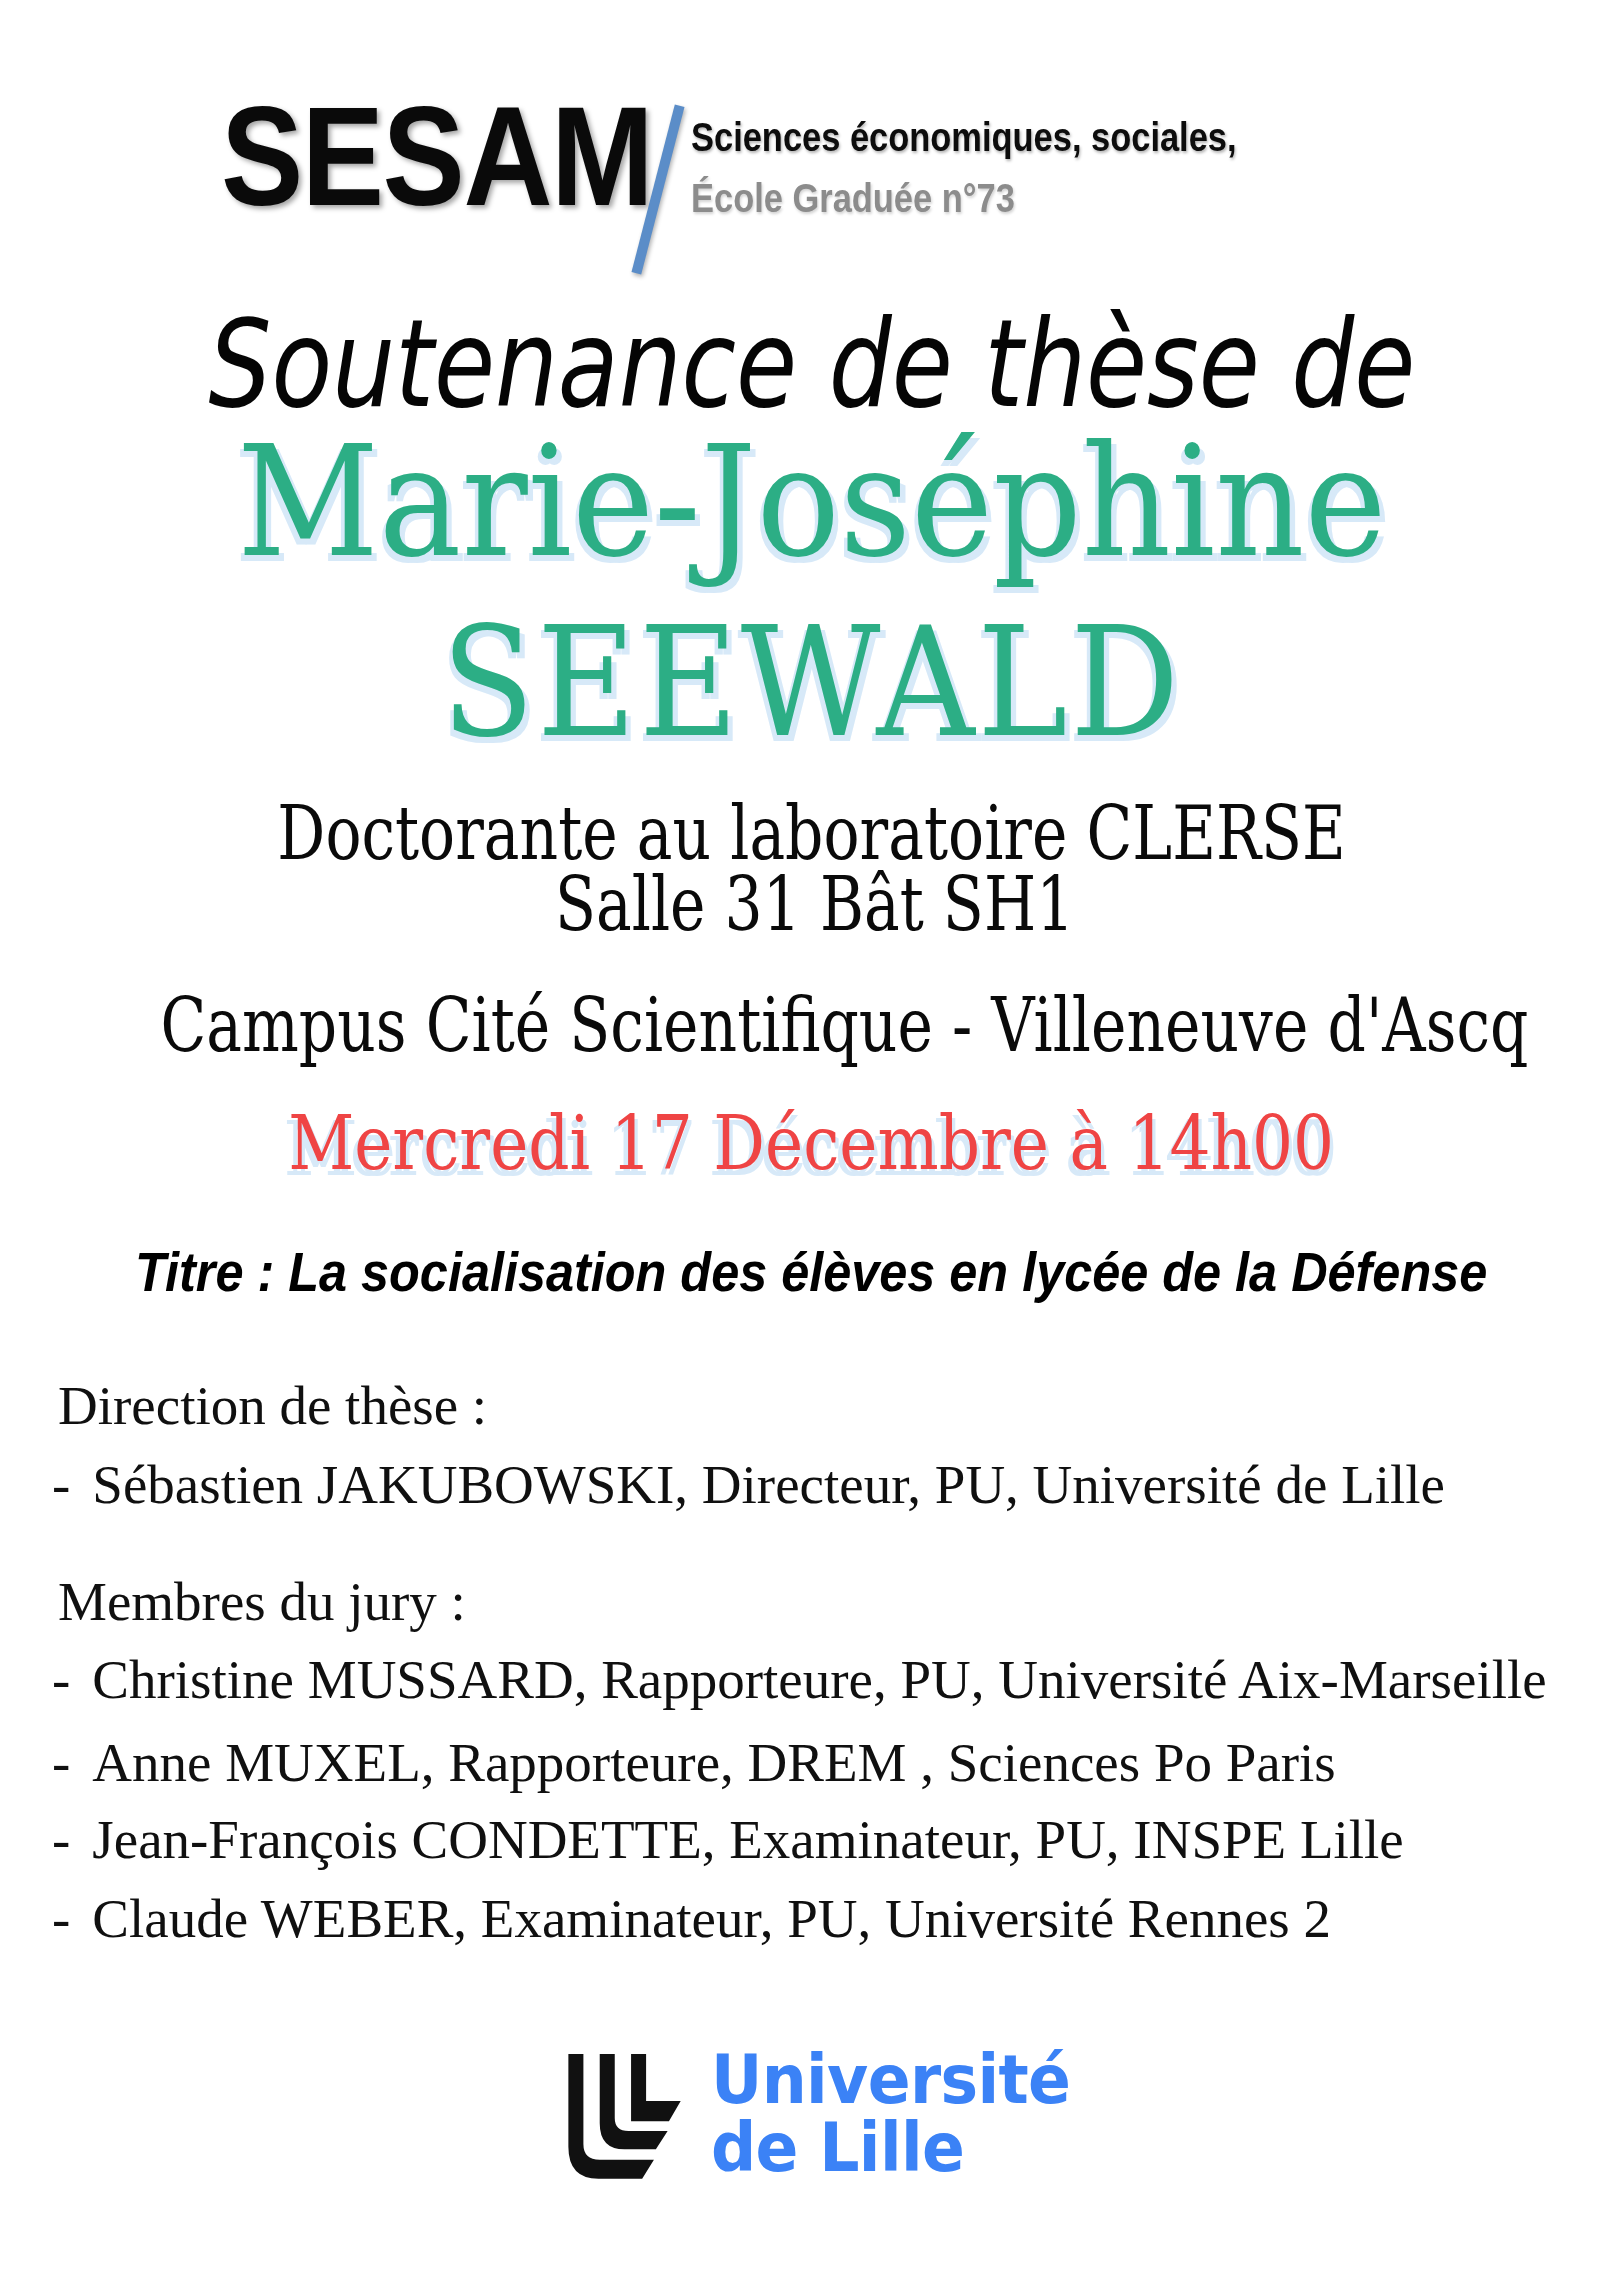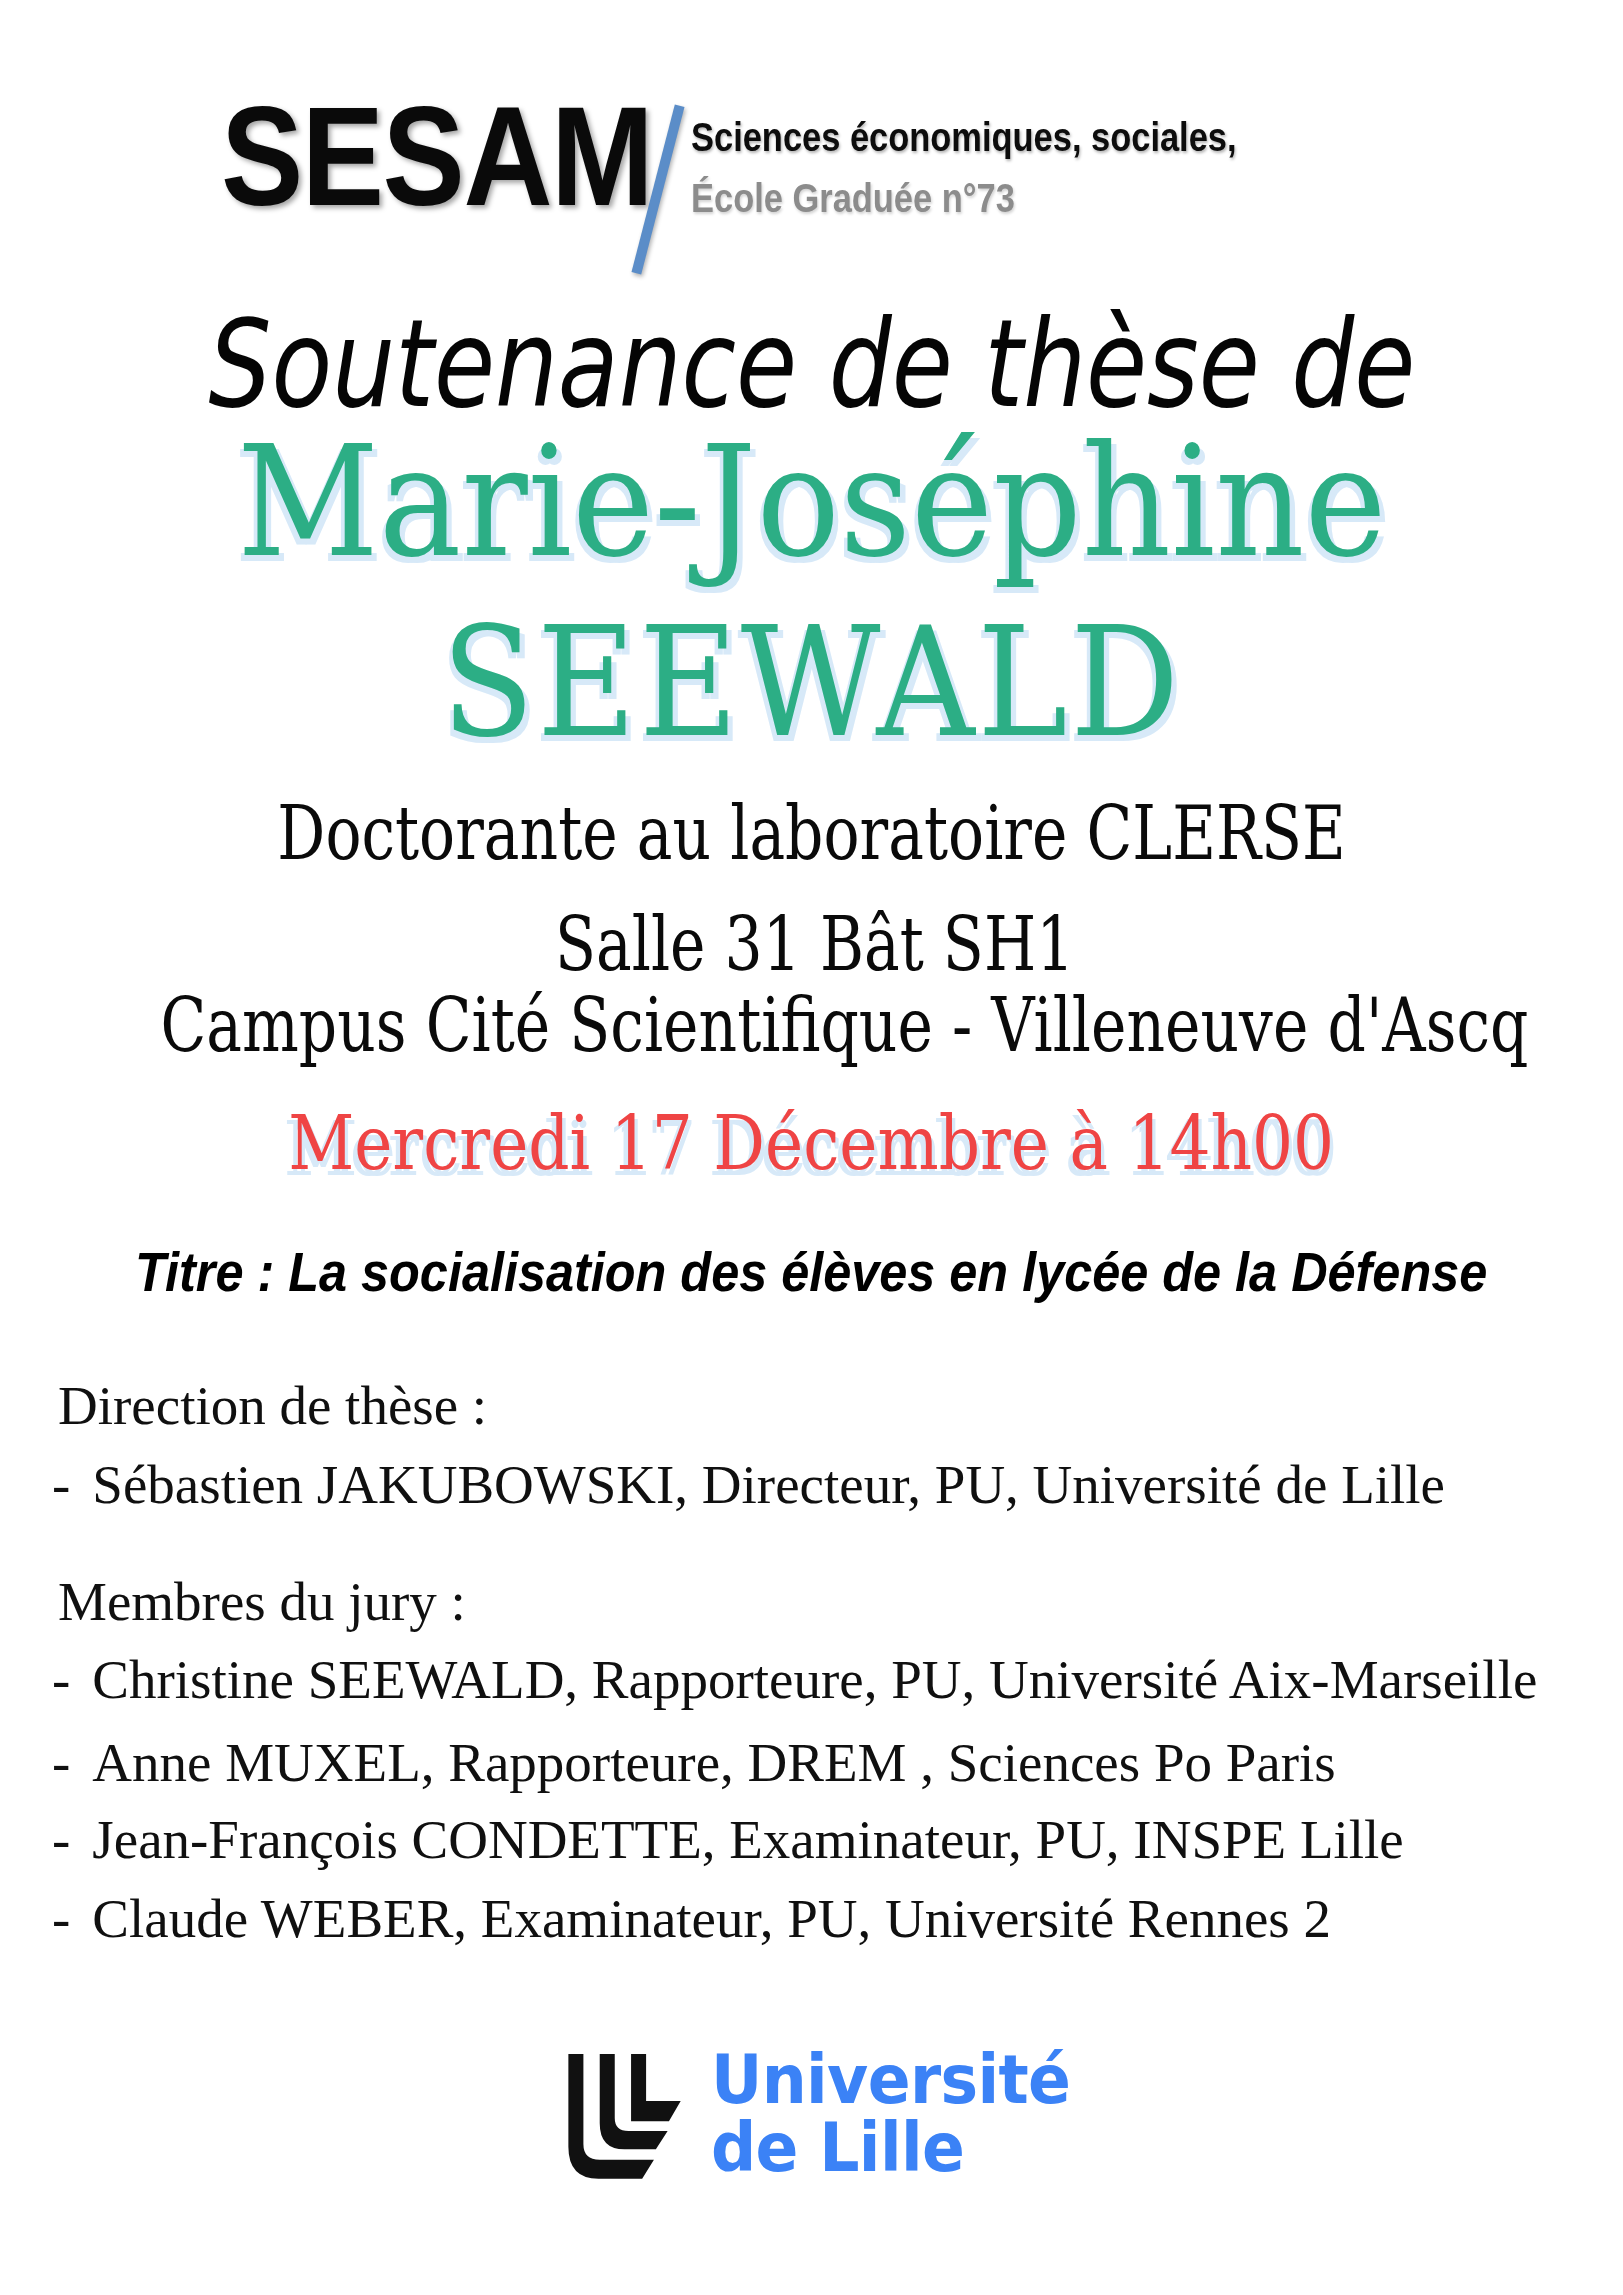--- a/index.html
+++ b/index.html
@@ -79,21 +79,21 @@
   .last-name .inner { transform: scaleX(0.9); transform-origin: center; }
 
   
   .serif-line {
     font-family: "DejaVu Serif", serif;
     font-size: 74px;
     color: #0a0a0a;
   }
   .serif-line .inner { transform: scaleX(0.81); transform-origin: center; }
   .role-line   { top: 796px; }
-  .room-line   { top: 907px; padding-left: 6px; }
+  .room-line   { top: 867px; padding-left: 6px; }
   .campus-line { top: 988px; }
   .datetime-line {
     top: 1106px;
     font-family: "DejaVu Serif", serif;
     font-size: 75px;
     color: #ef4444;
     text-shadow: -5.2px 5.9px 0 #D7E9F8, 3.9px 5.9px 0 #D7E9F8;
   }
   .datetime-line .inner { transform: scaleX(0.86); transform-origin: center; }
 
@@ -184,21 +184,21 @@
     <span class="inner">Titre : La socialisation des élèves en lycée de la Défense</span>
   </div>
 
   <div class="abs body-row body-heading row-direction">Direction de thèse :</div>
   <div class="abs body-row row-sebastien">
     <span class="dash">-</span><span>Sébastien JAKUBOWSKI, Directeur, PU, Université de Lille</span>
   </div>
 
   <div class="abs body-row body-heading row-membres">Membres du jury :</div>
   <div class="abs body-row row-christine">
-    <span class="dash">-</span><span>Christine SEEWALD, Rapporteure, PU, Université Aix-Marseille</span>
+    <span class="dash">-</span><span>Christine MUSSARD, Rapporteure, PU, Université Aix-Marseille</span>
   </div>
   <div class="abs body-row row-anne">
     <span class="dash">-</span><span>Anne MUXEL, Rapporteure, DREM , Sciences Po Paris</span>
   </div>
   <div class="abs body-row row-jf">
     <span class="dash">-</span><span>Jean-François CONDETTE, Examinateur, PU, INSPE Lille</span>
   </div>
   <div class="abs body-row row-claude">
     <span class="dash">-</span><span>Claude WEBER, Examinateur, PU, Université Rennes 2</span>
   </div>

